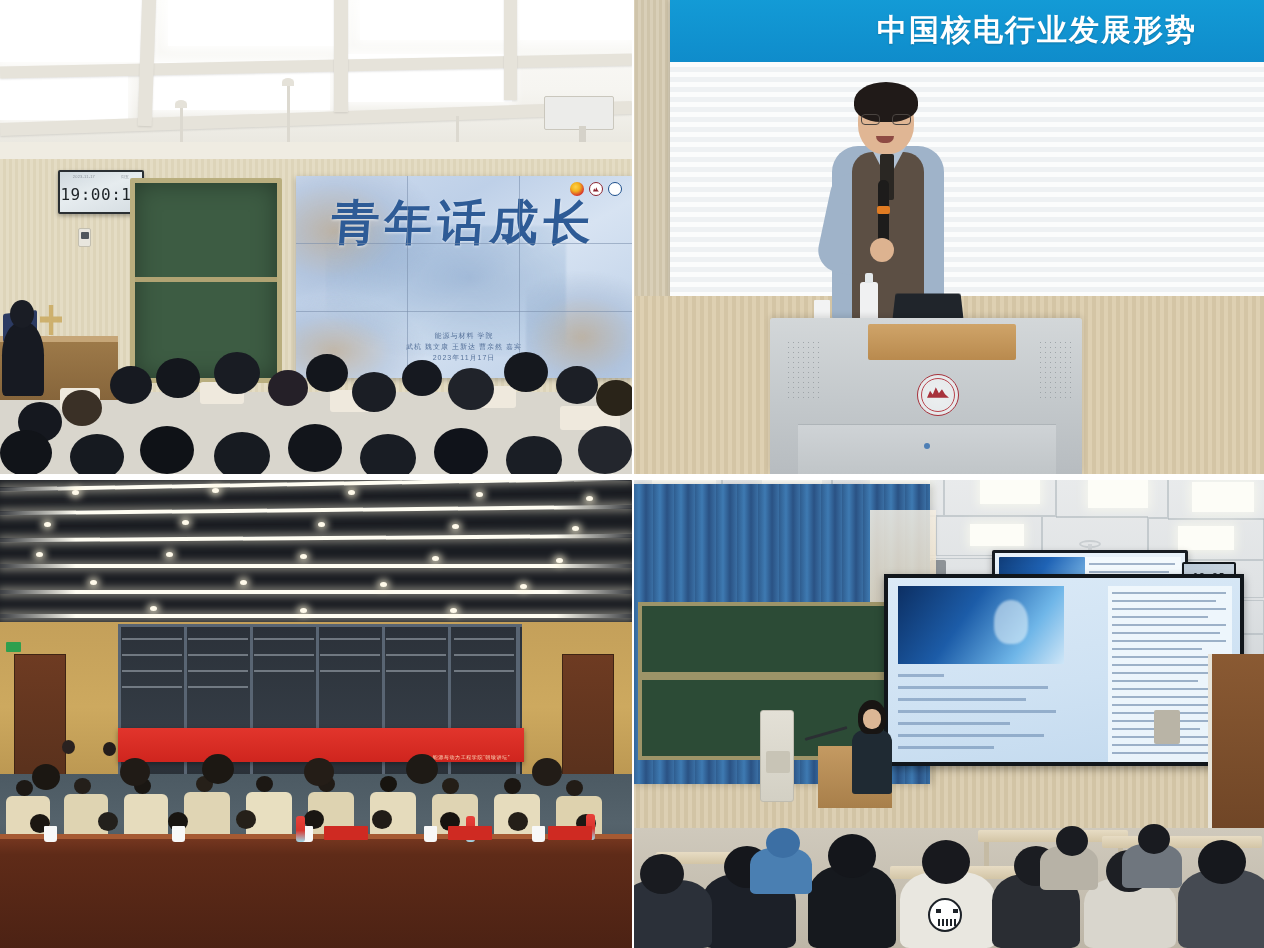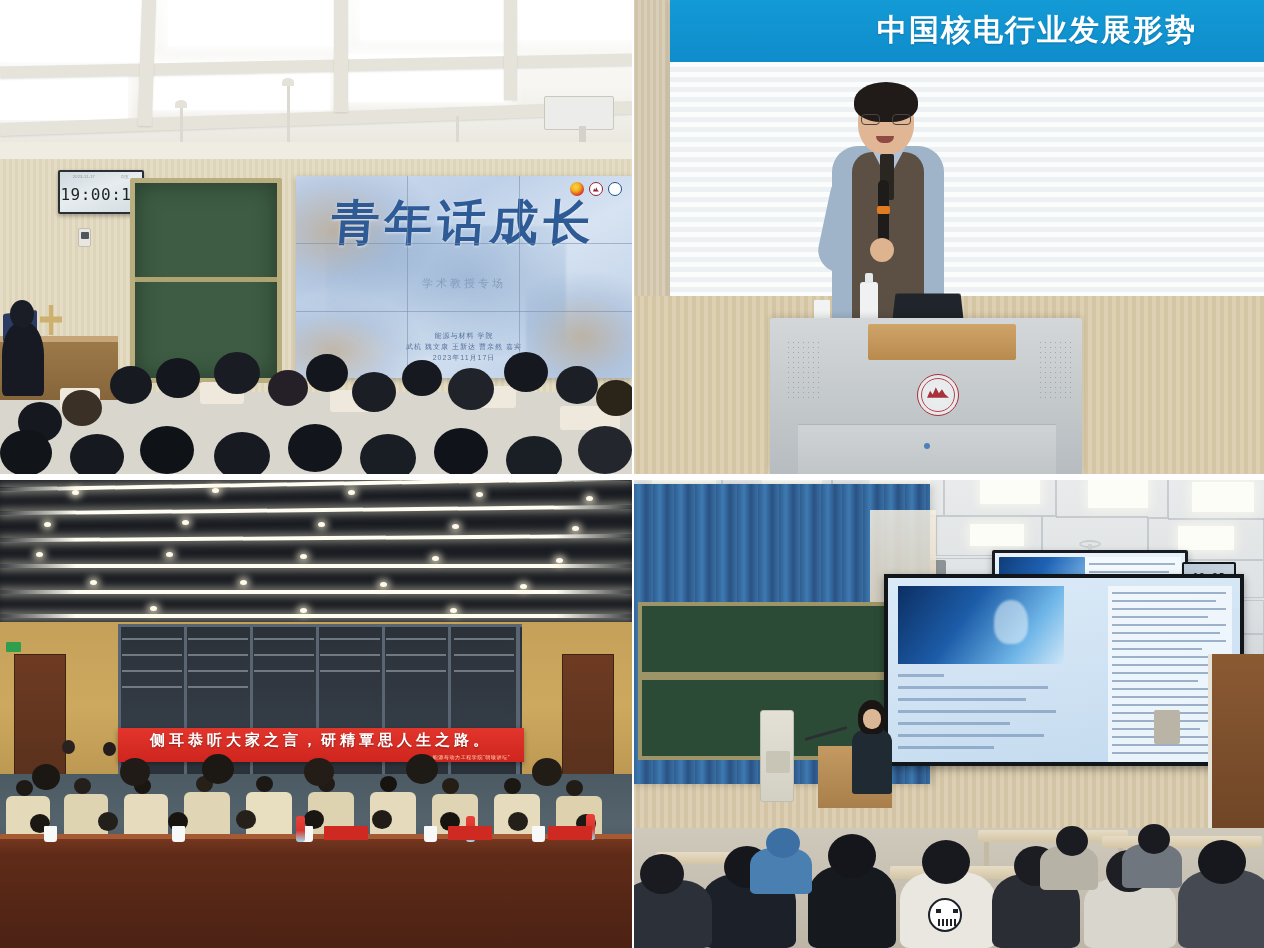--- a/index.html
+++ b/index.html
@@ -558,21 +558,20 @@
 
     <div class="blackboard"></div>
 
     <div class="screenwall">
       <div class="ink" style="left:-30px;top:-20px;width:170px;height:150px;"></div>
       <div class="ink" style="left:-22px;top:120px;width:150px;height:110px;"></div>
       <div class="ink" style="right:-34px;top:96px;width:140px;height:130px;"></div>
       <div class="ink2" style="left:30px;top:50px;width:240px;height:130px;"></div>
 
       <div class="sw-title">青年话成长</div>
-      <div class="sw-sub">学术教授专场</div>
       <div class="sw-foot">
         <div>能源与材料 学院</div>
         <div>武杭 魏文康 王新达 曹亲然 嘉宾</div>
         <div>2023年11月17日</div>
       </div>
       <div class="sw-logos">
         <div class="lg lg-cyl"></div>
         <div class="lg lg-uni"></div>
         <div class="lg lg-uni2"></div>
       </div>
@@ -726,21 +725,20 @@
       <div class="gw-shelf" style="left:202px;top:46px;width:60px;"></div>
       <div class="gw-shelf" style="left:268px;top:14px;width:60px;"></div>
       <div class="gw-shelf" style="left:268px;top:30px;width:60px;"></div>
       <div class="gw-shelf" style="left:268px;top:46px;width:60px;"></div>
       <div class="gw-shelf" style="left:336px;top:14px;width:60px;"></div>
       <div class="gw-shelf" style="left:336px;top:30px;width:60px;"></div>
       <div class="gw-shelf" style="left:336px;top:46px;width:60px;"></div>
     </div>
 
     <div class="banner">
-      <div class="banner-main">侧耳恭听大家之言，研精覃思人生之路。</div>
       <div class="banner-sub">能源与动力工程学院“朝暾讲坛”</div>
     </div>
 
     <div class="person-std" style="left:56px;top:276px;width:24px;height:44px;background:#f0f2f3;border-radius:40% 40% 6% 6%;"></div>
     <div class="headp" style="left:62px;top:266px;width:13px;height:14px;background:#2a2220;"></div>
     <div class="person-std" style="left:98px;top:278px;width:22px;height:42px;background:#eef0f1;border-radius:40% 40% 6% 6%;"></div>
     <div class="headp" style="left:103px;top:268px;width:13px;height:14px;background:#241d1b;"></div>
 
     <div class="seating">
       <div class="seat" style="left:6px;top:22px;width:44px;height:44px;background:#e4d9b9;"></div>

